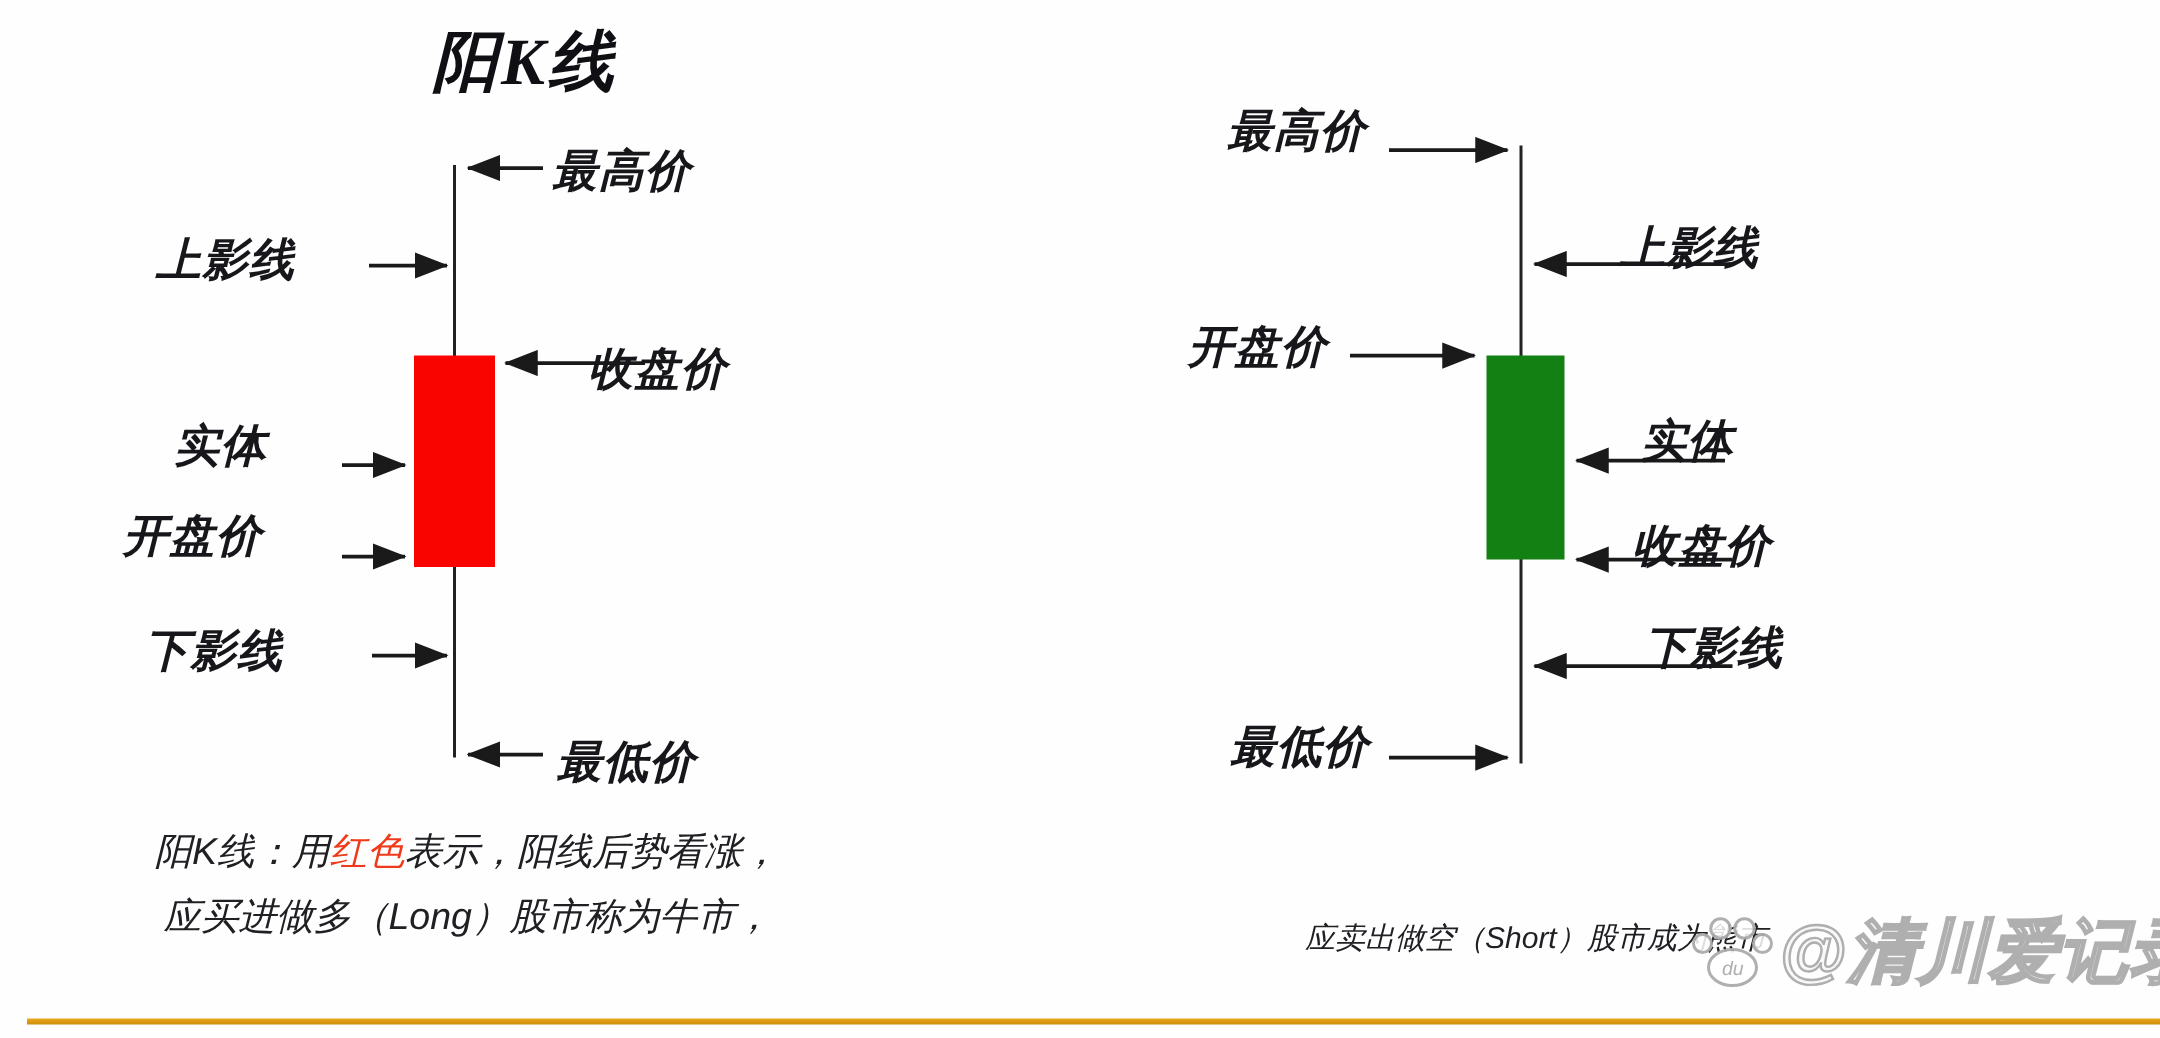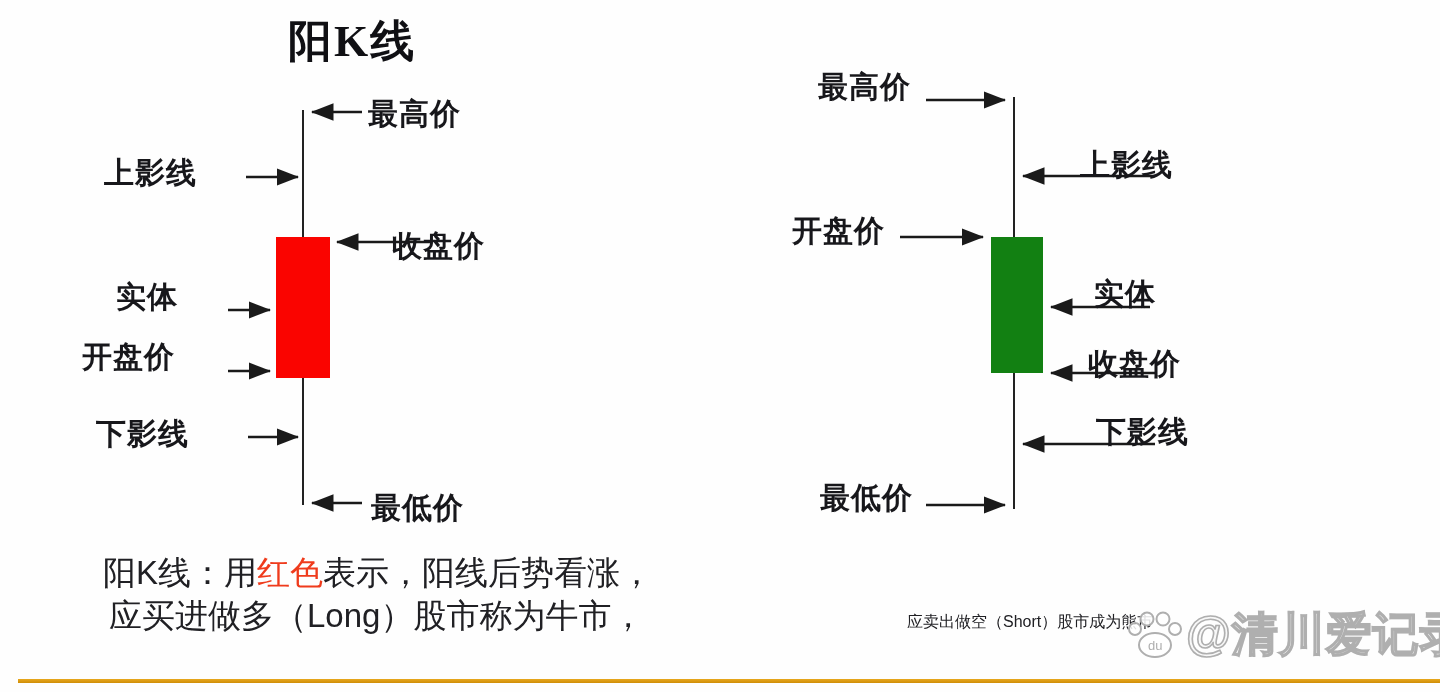--- a/index.html
+++ b/index.html
@@ -2,40 +2,40 @@
 <html><head>
 <meta charset="utf-8">
 <style>
   html, body { margin: 0; padding: 0; }
   body {
     width: 1440px; height: 692px; overflow: hidden;
     background: #ffffff;
     font-family: "Liberation Sans", sans-serif;
   }
   .canvas {
-    position: relative; width: 1440px; height: 692px; background: #fefefe;
+    position: relative; width: 1440px; height: 692px; background: #fefefe; font-style: italic;
   }
   .title {
     position: absolute;
     font-family: "Liberation Serif", serif;
     font-weight: bold; font-size: 44px; color: #101014;
     white-space: nowrap; letter-spacing: 2px;
   }
   .lbl {
     position: absolute;
     font-family: "Liberation Serif", serif;
     font-weight: bold; font-size: 30px; color: #17171b;
     white-space: nowrap; letter-spacing: 1px;
   }
   .overlay { position: absolute; left: 0; top: 0; }
   .note-line {
     position: absolute; white-space: nowrap; color: #202024;
   }
-  .note-large { font-size: 33px; }
-  .note-small { font-size: 16px; margin-left: 37px; }
+  .note-large { font-size: 25px; }
+  .note-small { font-size: 20px; }
   .hl-red   { color: #ef3b1c; }
   .hl-green { color: #28a428; }
   .watermark {
     position: absolute; left: 1126px; top: 604px;
     display: flex; align-items: center; gap: 2px;
     opacity: 0.95;
   }
   .watermark-text {
     font-size: 46px; font-weight: bold; letter-spacing: 1px;
     color: rgba(255,255,255,0.93);

